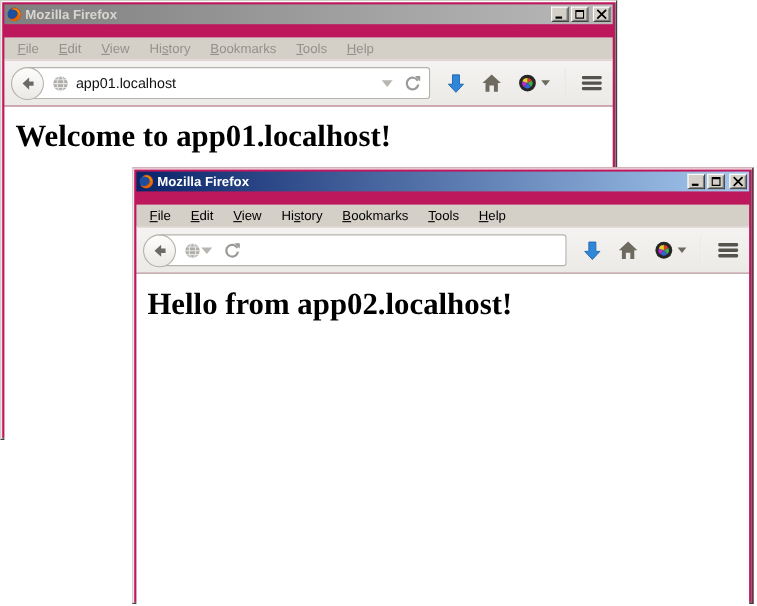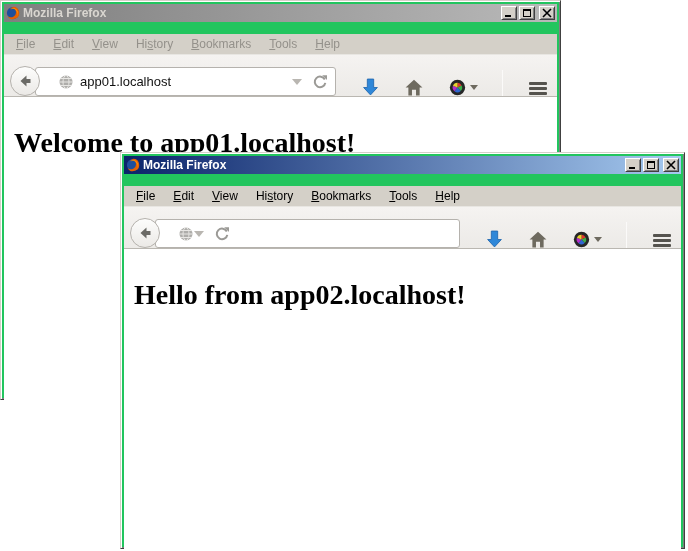--- a/index.html
+++ b/index.html
@@ -6,21 +6,21 @@
   html, body { margin:0; padding:0; }
   body {
     width: 688px; height: 551px; position: relative; overflow: hidden;
     background: #ffffff;
     font-family: "Liberation Sans", sans-serif;
   }
 
   
   .window {
     position: absolute;
-    background: #22c55e;
+    background: #be185d;
     border: 1px solid;
     border-color: #d4d0c8 #404040 #404040 #d4d0c8;
     box-shadow: inset 1px 1px 0 #ffffff, inset -1px -1px 0 #808080;
     padding: 3px;
   }
   .titlebar {
     height: 18px; display: flex; align-items: center; padding: 0 2px; gap: 3px;
   }
   .titlebar.active   { background: linear-gradient(to right, #0a246a, #a6caf0); color:#ffffff; }
   .titlebar.inactive { background: linear-gradient(to right, #7f7f7f, #b9b9b9); color:#d9d6d0; }
@@ -48,25 +48,24 @@
     border-bottom: 1px solid #e8e6e2;
     margin-top: 12px;
   }
   .menu-item { padding: 3px 9px; white-space:nowrap; }
   .menu-item u { text-decoration: underline; }
   .win-inactive .menu-item { color:#94918b; }
   .win-active   .menu-item { color:#000000; }
 
   
   .navbar {
-    height: 42px; display:flex; align-items:flex-end;
+    height: 42px; display:flex; align-items:center;
     padding: 0 10px 0 6px;
     background: linear-gradient(#f5f3f1, #eceae7);
     border-bottom: 1px solid #bab7b1;
-    gap: 11px;
   }
   .back-btn {
     width: 30px; height: 30px; border-radius: 50%;
     background: linear-gradient(#fdfdfc, #ebe9e6);
     border: 1px solid #b5b2ad;
     display:flex; align-items:center; justify-content:center;
     position: relative; z-index: 2; flex: none;
   }
   .urlbar {
     flex: 1; height: 29px; margin-left: -16px;
@@ -96,21 +95,21 @@
   }
   .hamburger b:nth-child(1){ top:0; } .hamburger b:nth-child(2){ top:5px; } .hamburger b:nth-child(3){ top:10px; }
 
   
   .content {
     position: relative; background: #ffffff; overflow: hidden;
   }
   .content h1 {
     font-family: "Liberation Serif", serif;
     font-weight: bold; font-size: 28px;
-    margin: 30px 0 0 10px; color:#000000; white-space: nowrap;
+    margin: 12px 0 0 10px; color:#000000; white-space: nowrap;
   }
   .resize-grip { position:absolute; right:1px; bottom:1px; width:13px; height:13px; }
   .resize-grip::after {
     content:""; position:absolute; left:1px; top:1px; width:2px; height:2px;
     background:#ffffff;
     box-shadow: 9px 1px 0 #ffffff, 5px 5px 0 #ffffff, 9px 5px 0 #ffffff, 1px 9px 0 #ffffff, 5px 9px 0 #ffffff, 9px 9px 0 #ffffff;
   }
   .resize-grip::before {
     content:""; position:absolute; left:0; top:0; width:2px; height:2px;
     background:#908d87; z-index:1;

